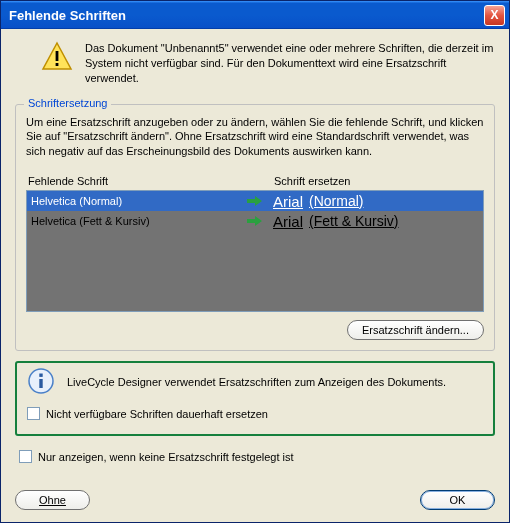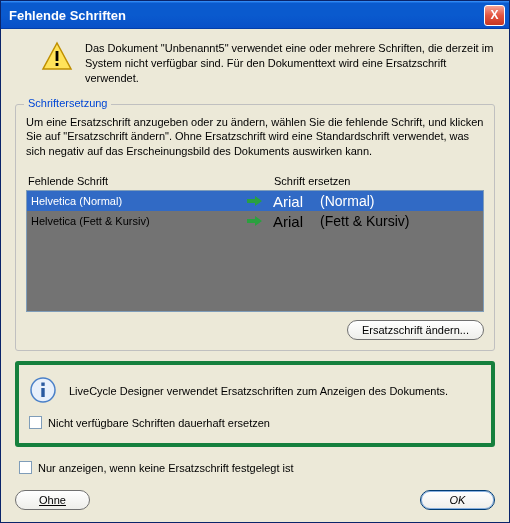--- a/index.html
+++ b/index.html
@@ -106,21 +106,21 @@
   height: 20px;
   padding: 0 4px;
   color: #000;
 }
 .row.selected {
   background: #316ac5;
   color: white;
 }
 .row .c1 { width: 216px; }
 .row .c2 { width: 26px; display:flex; align-items:center; }
-.row .c3 { flex: 1; display:flex; align-items:flex-start; gap: 17px;}
+.row .c3 { flex: 1; display:flex; align-items:flex-start; gap: 6px; text-decoration: underline;}
 .font-name {
   font-family: Arial, sans-serif;
   font-size: 15px;
 }
 .font-style {
   font-size: 14px;
 }
 .btn-row {
   display: flex;
   justify-content: flex-end;
@@ -131,23 +131,23 @@
   border-radius: 10px;
   background: linear-gradient(to bottom, #ffffff, #eeeeea);
   padding: 3px 14px;
   font-family: Tahoma, sans-serif;
   font-size: 11px;
   cursor: pointer;
   min-width: 75px;
   text-align: center;
 }
 .info2 {
-  border: 4px solid #15803d;
+  border: 2px solid #15803d;
   border-radius: 3px;
-  padding: 11px 10px 10px 10px;
+  padding: 4px 10px 10px 10px;
   margin-bottom: 10px;
 }
 .info2-row {
   display: flex;
   align-items: center;
   gap: 12px;
   margin-bottom: 10px;
 }
 .info-icon { flex: 0 0 28px; }
 .checkbox-row {
@@ -165,21 +165,20 @@
 }
 .bottom-buttons {
   display: flex;
   justify-content: space-between;
   margin-top: auto;
   padding-top: 6px;
 }
 .btn.default {
   border: 1px solid #003c74;
   box-shadow: inset 0 0 0 1px #88b0e0;
-  font-style: italic;
 }
 .underline { text-decoration: underline; }
 </style>
 </head>
 <body>
 
 <div class="window">
 
   <div class="titlebar">
     <span>Fehlende Schriften</span>

